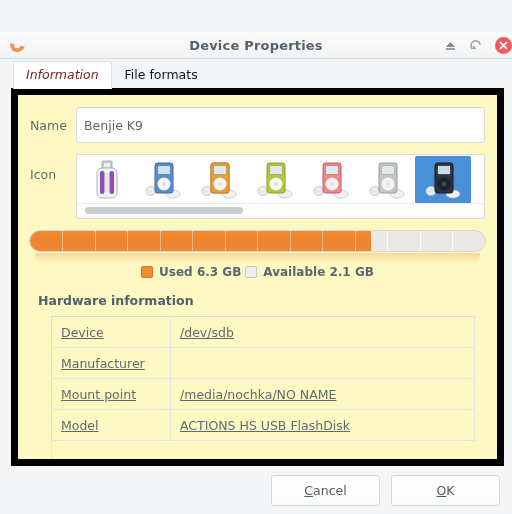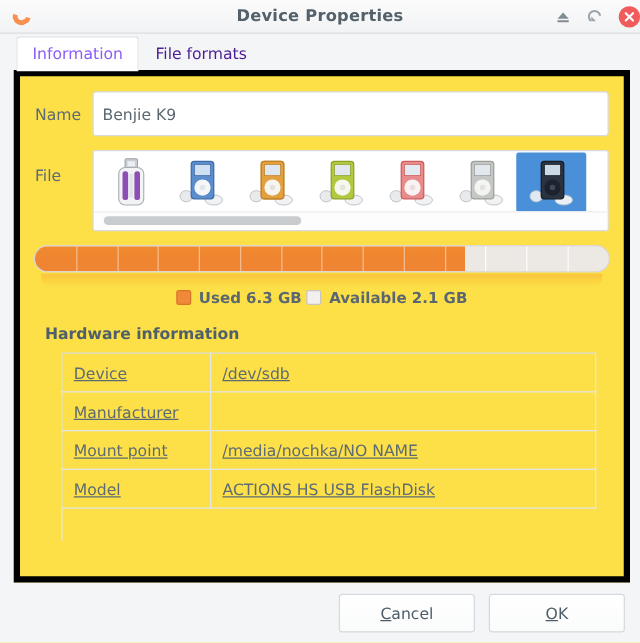--- a/index.html
+++ b/index.html
@@ -29,20 +29,21 @@
   .titlebar {
     position: relative;
     height: 27px;
     min-height: 27px;
     background: linear-gradient(to bottom, #fbfbfc 0%, #f2f3f4 100%);
     border-bottom: 1px solid #dadde0;
     display: flex;
     align-items: center;
     padding: 0 0 0 9px;
     box-sizing: border-box;
+    margin-top: 32px;
   }
   .app-logo {
     width: 18px;
     height: 18px;
     position: relative;
     flex: 0 0 auto;
   }
   .app-logo .crescent {
     position: absolute;
     left: 1px;
@@ -98,42 +99,43 @@
     min-height: 29px;
     display: flex;
     align-items: flex-end;
     padding-left: 13px;
     box-sizing: border-box;
     background: #f4f5f6;
   }
   .tab {
     font-size: 12.5px;
     padding: 5px 12px 6px 12px;
-    color: #4c1d95;
+    color: #0f172a;
     border: 1px solid transparent;
     border-bottom: none;
     position: relative;
     top: 1px;
     cursor: default;
     line-height: 16px;
   }
   .tab.active {
     background: #ffffff;
     border-color: #dfe2e5;
     border-top-left-radius: 3px;
     border-top-right-radius: 3px;
-    color: #8b5cf6;
+    color: #7f1d1d;
     z-index: 3;
+    font-style: italic;
   }
 
   
   .content {
     margin: 0 8px 0 11px;
-    background: #fde047;
-    border: 5px solid #000000;
+    background: #fef9c3;
+    border: 7px solid #000000;
     flex: 1 1 auto;
     box-sizing: border-box;
     position: relative;
     overflow: hidden;
   }
 
   .form-row {
     display: flex;
     align-items: center;
     padding: 0 12px;
@@ -361,21 +363,21 @@
   </div>
 
   <div class="content">
 
     <div class="form-row row-name">
       <div class="field-label">Name</div>
       <input class="name-input" type="text" value="Benjie K9" style="">
     </div>
 
     <div class="form-row row-icon">
-      <div class="field-label">File</div>
+      <div class="field-label">Icon</div>
       <div class="icon-picker">
         <div class="icon-strip">
 
           <div class="icon-cell">
             <svg width="40" height="44" viewBox="0 0 40 44">
               <rect x="15" y="3" width="10" height="8" rx="1" fill="#c9ccd1" stroke="#9aa0a8" stroke-width="0.8"></rect>
               <rect x="17" y="5" width="6" height="4" fill="#eceef1"></rect>
               <rect x="10" y="10" width="20" height="30" rx="5" fill="#f2f3f5" stroke="#a9aeb5" stroke-width="0.9"></rect>
               <rect x="13" y="13" width="4.5" height="23" rx="2" fill="#8e4fb5"></rect>
               <rect x="22.5" y="13" width="4.5" height="23" rx="2" fill="#8e4fb5"></rect>

